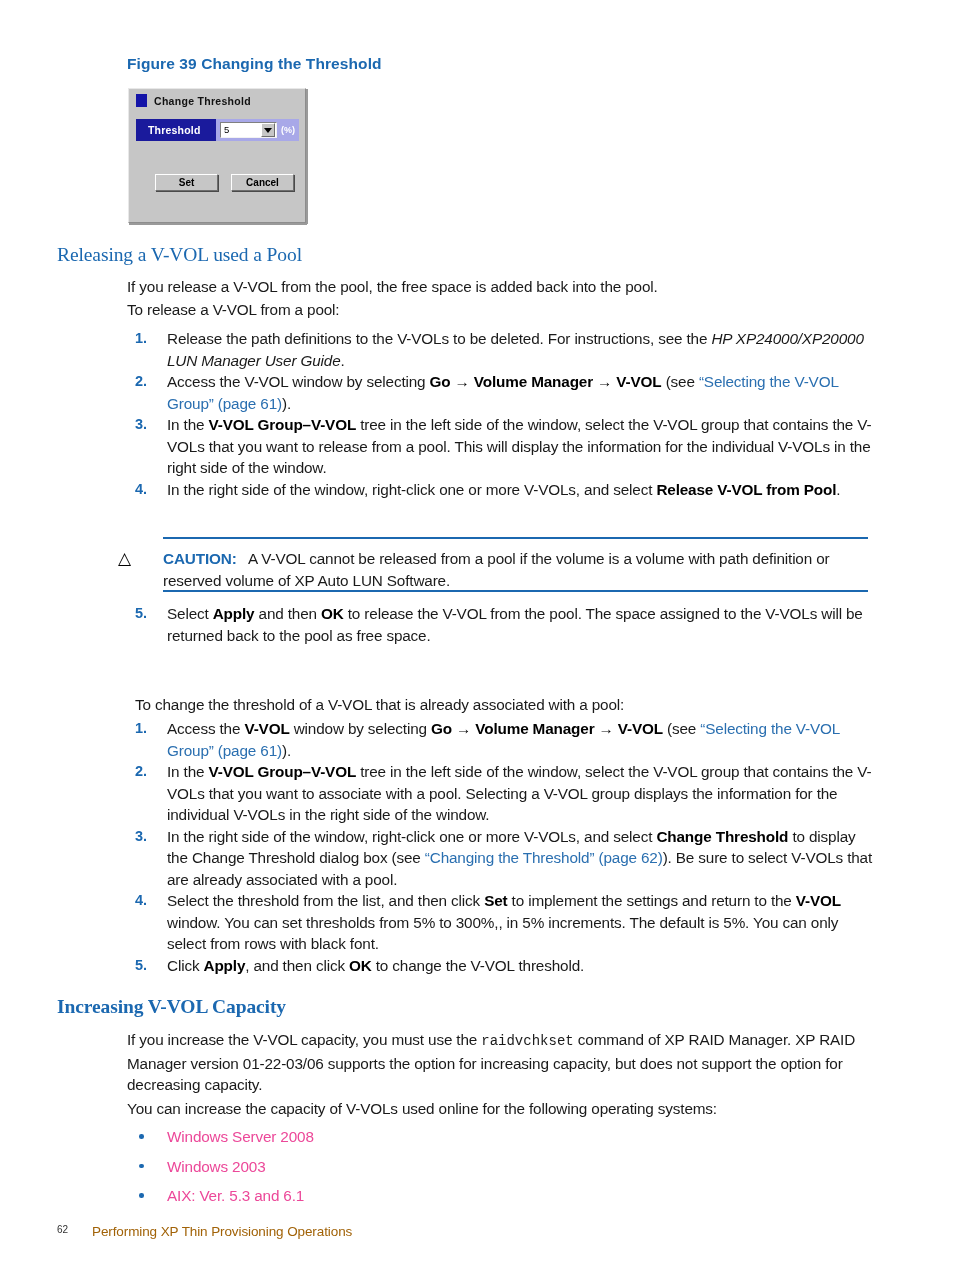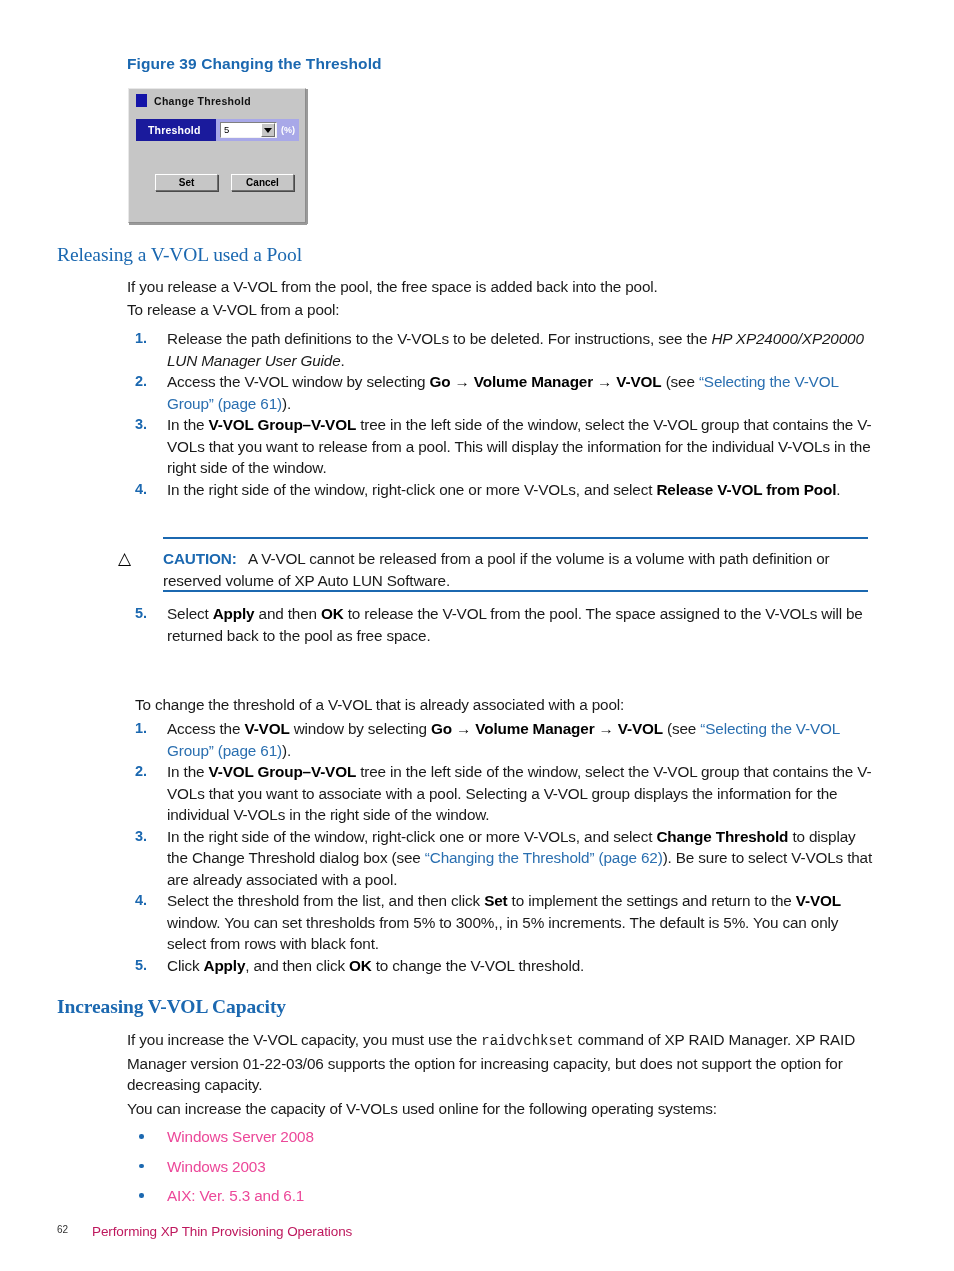--- a/index.html
+++ b/index.html
@@ -276,21 +276,21 @@
     top: 1224px;
     font-size: 10px;
     color: #333;
     letter-spacing: -0.1px;
   }
   .footer-txt {
     position: absolute;
     left: 92px;
     top: 1224px;
     font-size: 13.5px;
-    color: #be185d;
+    color: #a16207;
     letter-spacing: -0.1px;
     white-space: nowrap;
   }
 </style>
 </head>
 <body>
 
 <div class="page">
 
   <div class="fig-caption">Figure 39 Changing the Threshold</div>

